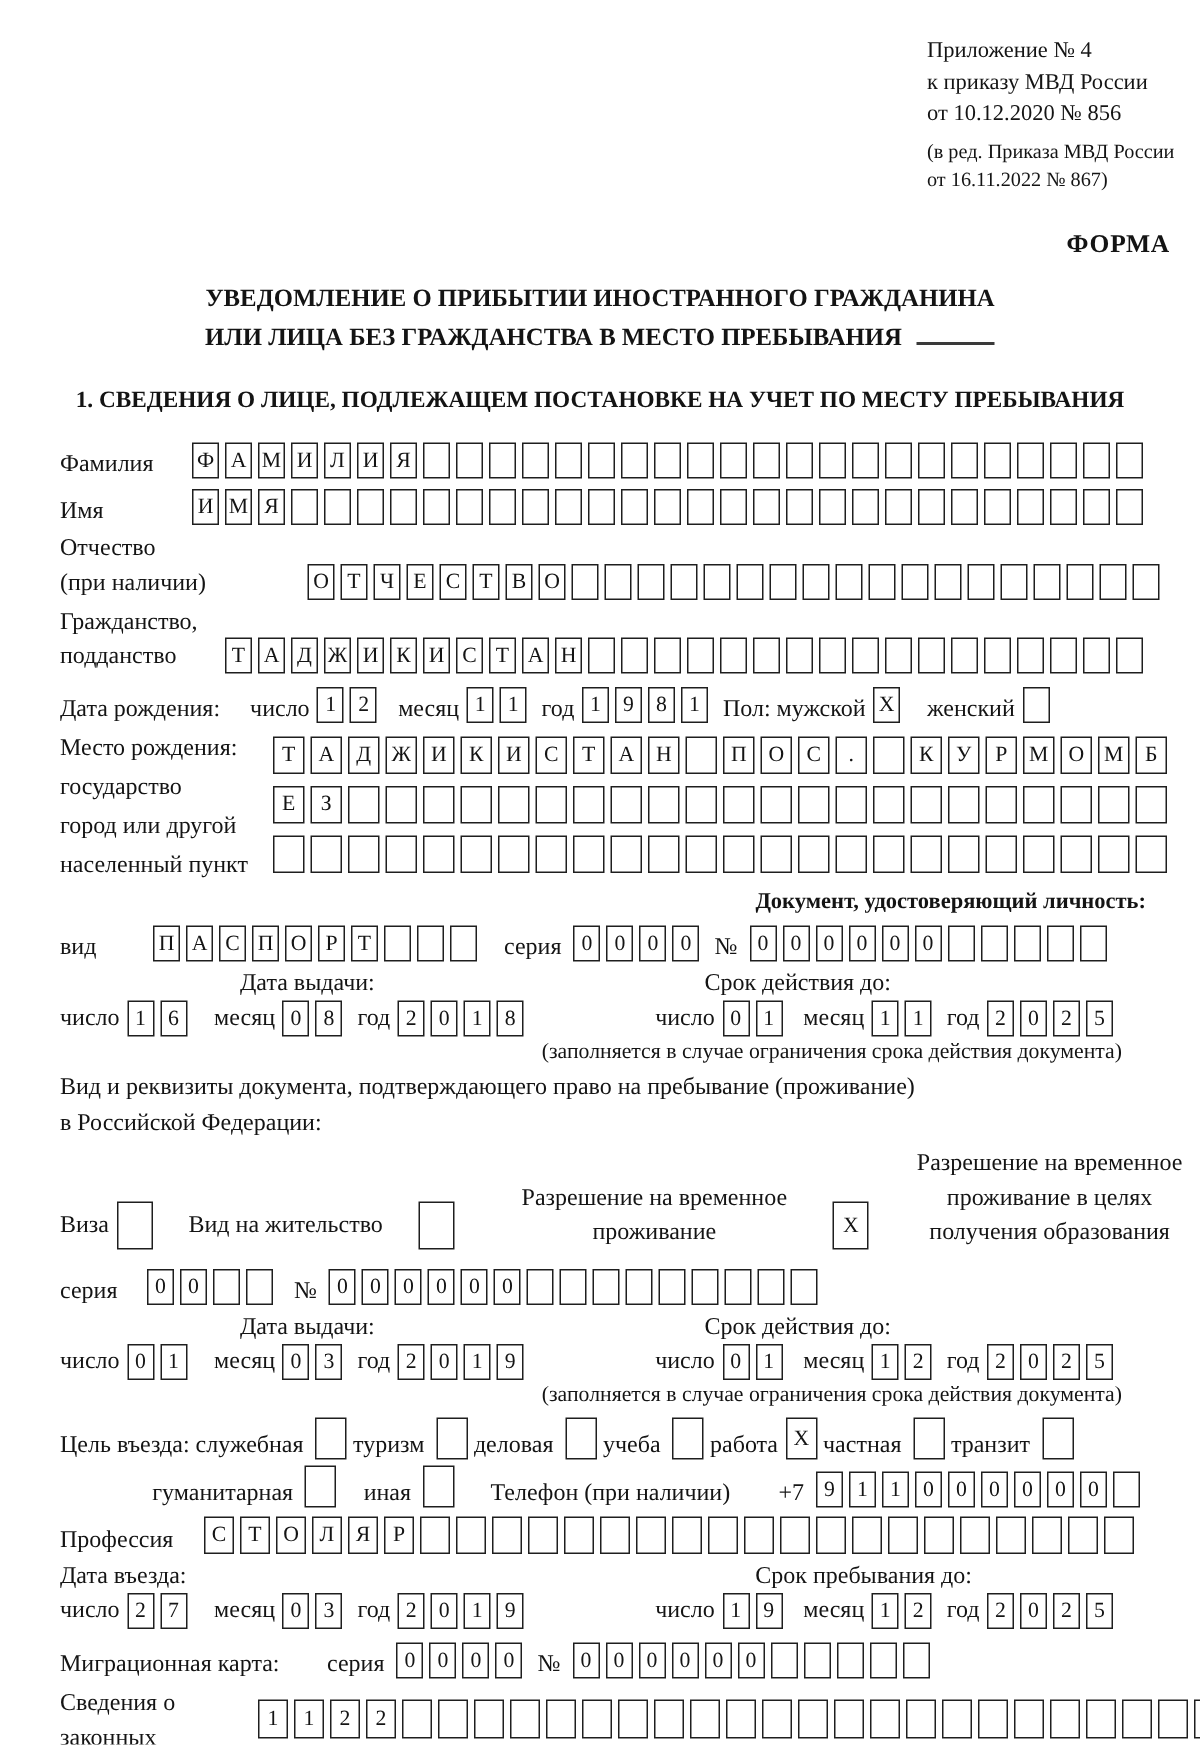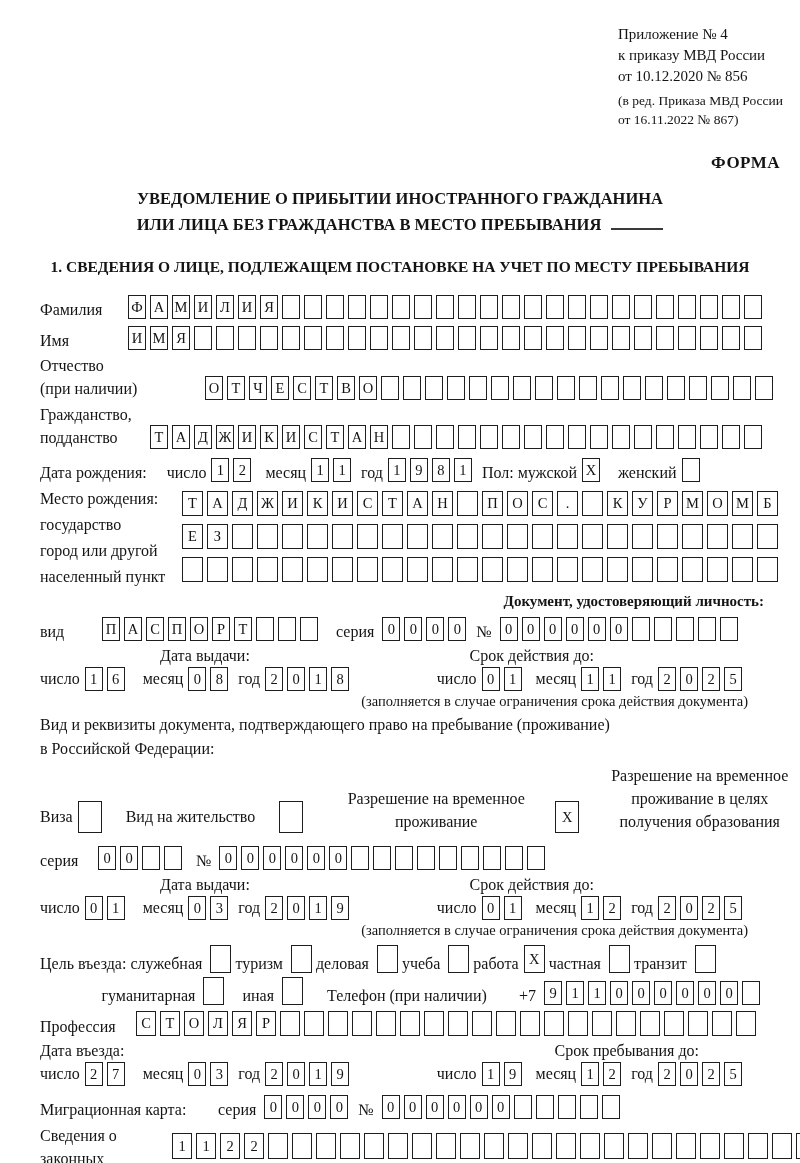--- a/index.html
+++ b/index.html
@@ -624,21 +624,21 @@
           <span class="cell"></span>
           <span class="cell"></span>
           <span class="cell"></span>
           <span class="cell"></span>
           <span class="cell"></span>
         </span>
     </div>
 
     <div class="dual-head">
       <span style="">Дата въезда:</span>
-      <span style="margin-left:auto;margin-right:65px">Срок пребывания до:</span>
+      <span style="margin-left:auto;margin-right:116px">Срок пребывания до:</span>
     </div>
     <div class="dates">
       <span class="lbl">число</span>
       <span class="cells">
           <span class="cell">2</span>
           <span class="cell">7</span>
         </span>
       <span class="gap14"></span>
       <span class="lbl">месяц</span>
       <span class="cells">

